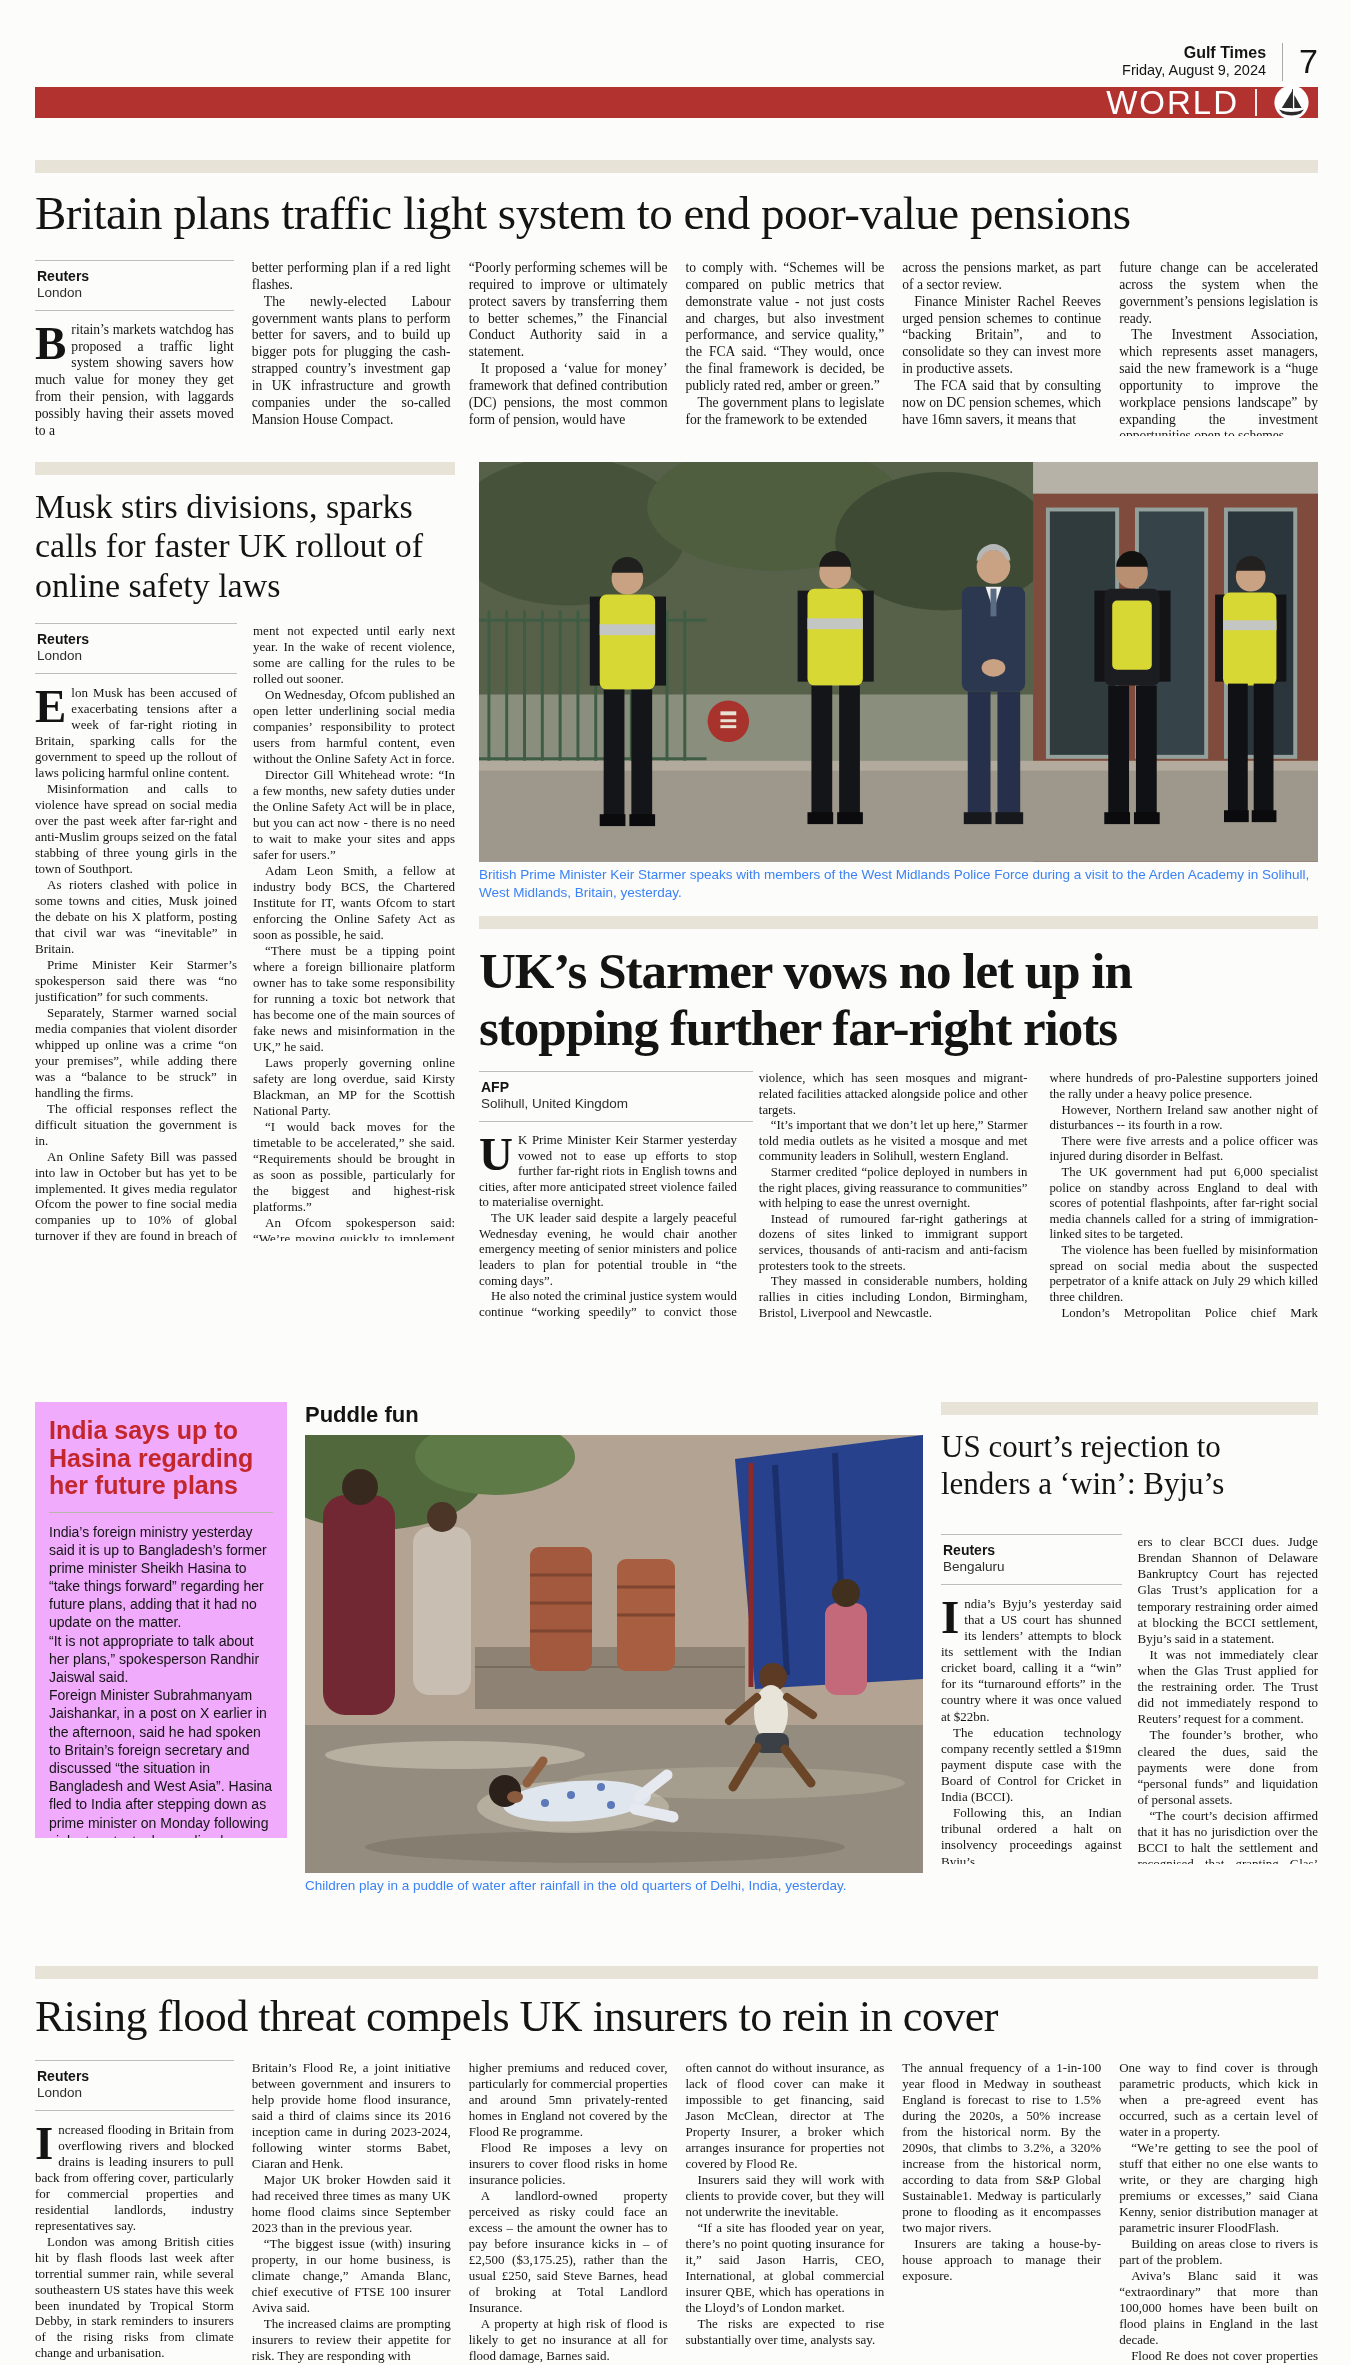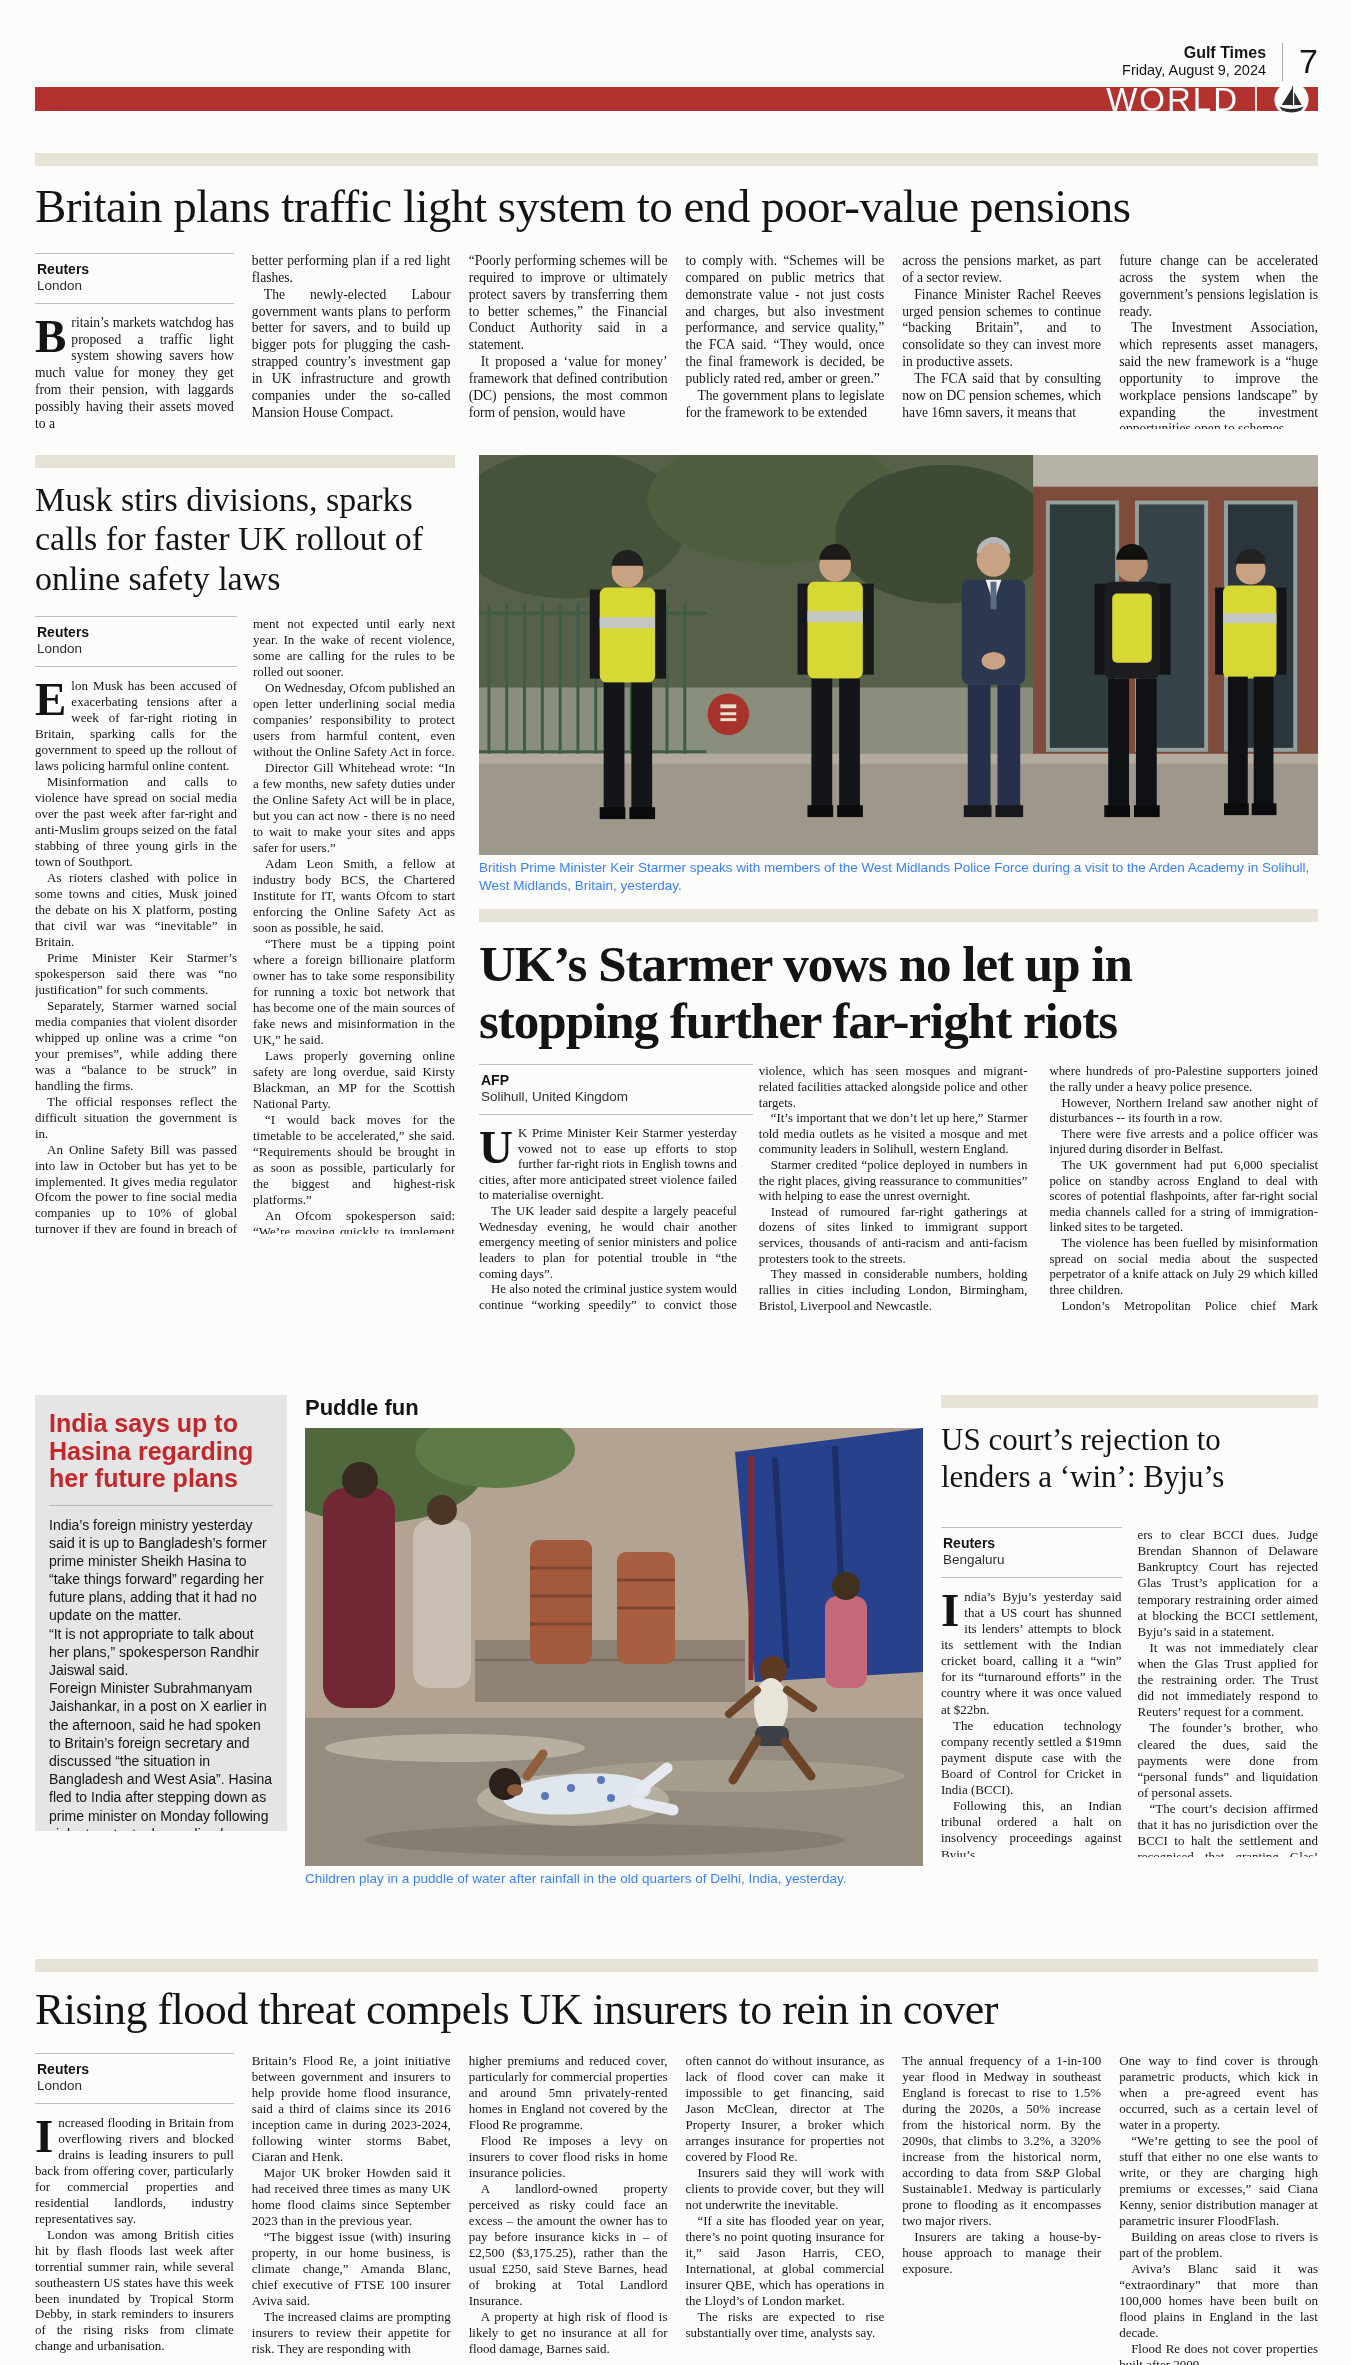--- a/index.html
+++ b/index.html
@@ -12,21 +12,21 @@
 
   
   .masthead { padding:42px 33px 6px 35px; display:flex; justify-content:flex-end; align-items:center; gap:16px; }
   .m-text { text-align:right; font-family:"Liberation Sans", sans-serif; line-height:1.15; }
   .m-paper { font-weight:bold; font-size:16px; }
   .m-date  { font-size:14.5px; }
   .m-div { width:1px; height:38px; background:#a9a9a9; }
   .m-page { font-family:"Liberation Sans", sans-serif; font-size:34px; font-weight:400; }
 
   
-  .banner { margin:0 33px 0 35px; height:24px; background:#b23230; display:flex; justify-content:flex-end; align-items:center; gap:10px; padding-right:8px;padding-left:47px; }
+  .banner { margin:0 33px 0 35px; height:31px; background:#b23230; display:flex; justify-content:flex-end; align-items:center; gap:10px; padding-right:8px;padding-left:47px; }
   .banner-title { color:#fff; font-family:"Liberation Sans", sans-serif; font-weight:200; font-size:33px; letter-spacing:2px; line-height:1; }
   .banner-pipe { width:2px; height:27px; background:#fff; opacity:.9; margin:0 6px; }
   .dhow-badge { width:37px; height:37px; display:block; }
 
   
   .kicker { height:13px; background:#e7e3d6; }
   h1,h2,h3 { margin:0; font-weight:400; font-family:"Liberation Serif", serif; }
   .byline { border-top:1px solid #bdbdbd; border-bottom:1px solid #bdbdbd; padding:7px 2px 8px; margin-bottom:11px; font-family:"Liberation Sans", sans-serif; }
   .agency { font-weight:bold; font-size:14px; line-height:1.2; }
   .place  { font-size:13.5px; color:#2e2e2e; line-height:1.25; }
@@ -52,21 +52,21 @@
   .right2 { flex:1; min-width:0; }
   .photo-frame { width:100%; display:block; }
   .caption { font-family:"Liberation Sans", sans-serif; font-size:13.5px; line-height:1.35; color:#3b82f6; margin:4px 0 14px; }
   .h-heavy { font-weight:700; font-size:51px; line-height:1.12; letter-spacing:-1px; margin:14px 0 14px; }
   .starmer-byline { width:270px; }
   .starmer-body { gap:22px; height:250px; font-size:12.8px; line-height:1.22; }
   .starmer-body .col-a { flex:0.96; }
 
   
   .row3 { margin-top:28px; display:flex; gap:18px; height:540px; }
-  .india-box { width:252px; flex:none; background:#e5e5e5; padding:15px 14px; box-sizing:border-box; height:436px; overflow:hidden; }
+  .india-box { width:252px; flex:none; background:#f0abfc; padding:15px 14px; box-sizing:border-box; height:436px; overflow:hidden; }
   .h-india { font-family:"Liberation Sans", sans-serif; font-weight:bold; color:#c3272b; font-size:25px; line-height:1.1; border-bottom:1px solid #b9b5a9; padding-bottom:12px; margin-bottom:10px; }
   .india-text { font-family:"Liberation Sans", sans-serif; font-size:14px; line-height:1.3; }
   .india-text .para + .para { text-indent:0; }
   .puddle { width:618px; flex:none; }
   .h-puddle { font-family:"Liberation Sans", sans-serif; font-weight:bold; font-size:22px; margin-bottom:7px; }
   .byjus { flex:1; min-width:0; }
   .h-byjus { font-size:31px; line-height:1.18; margin:14px 0 32px; }
   .byjus-body { gap:16px; height:330px; font-size:13px; line-height:1.24; }
 
   

